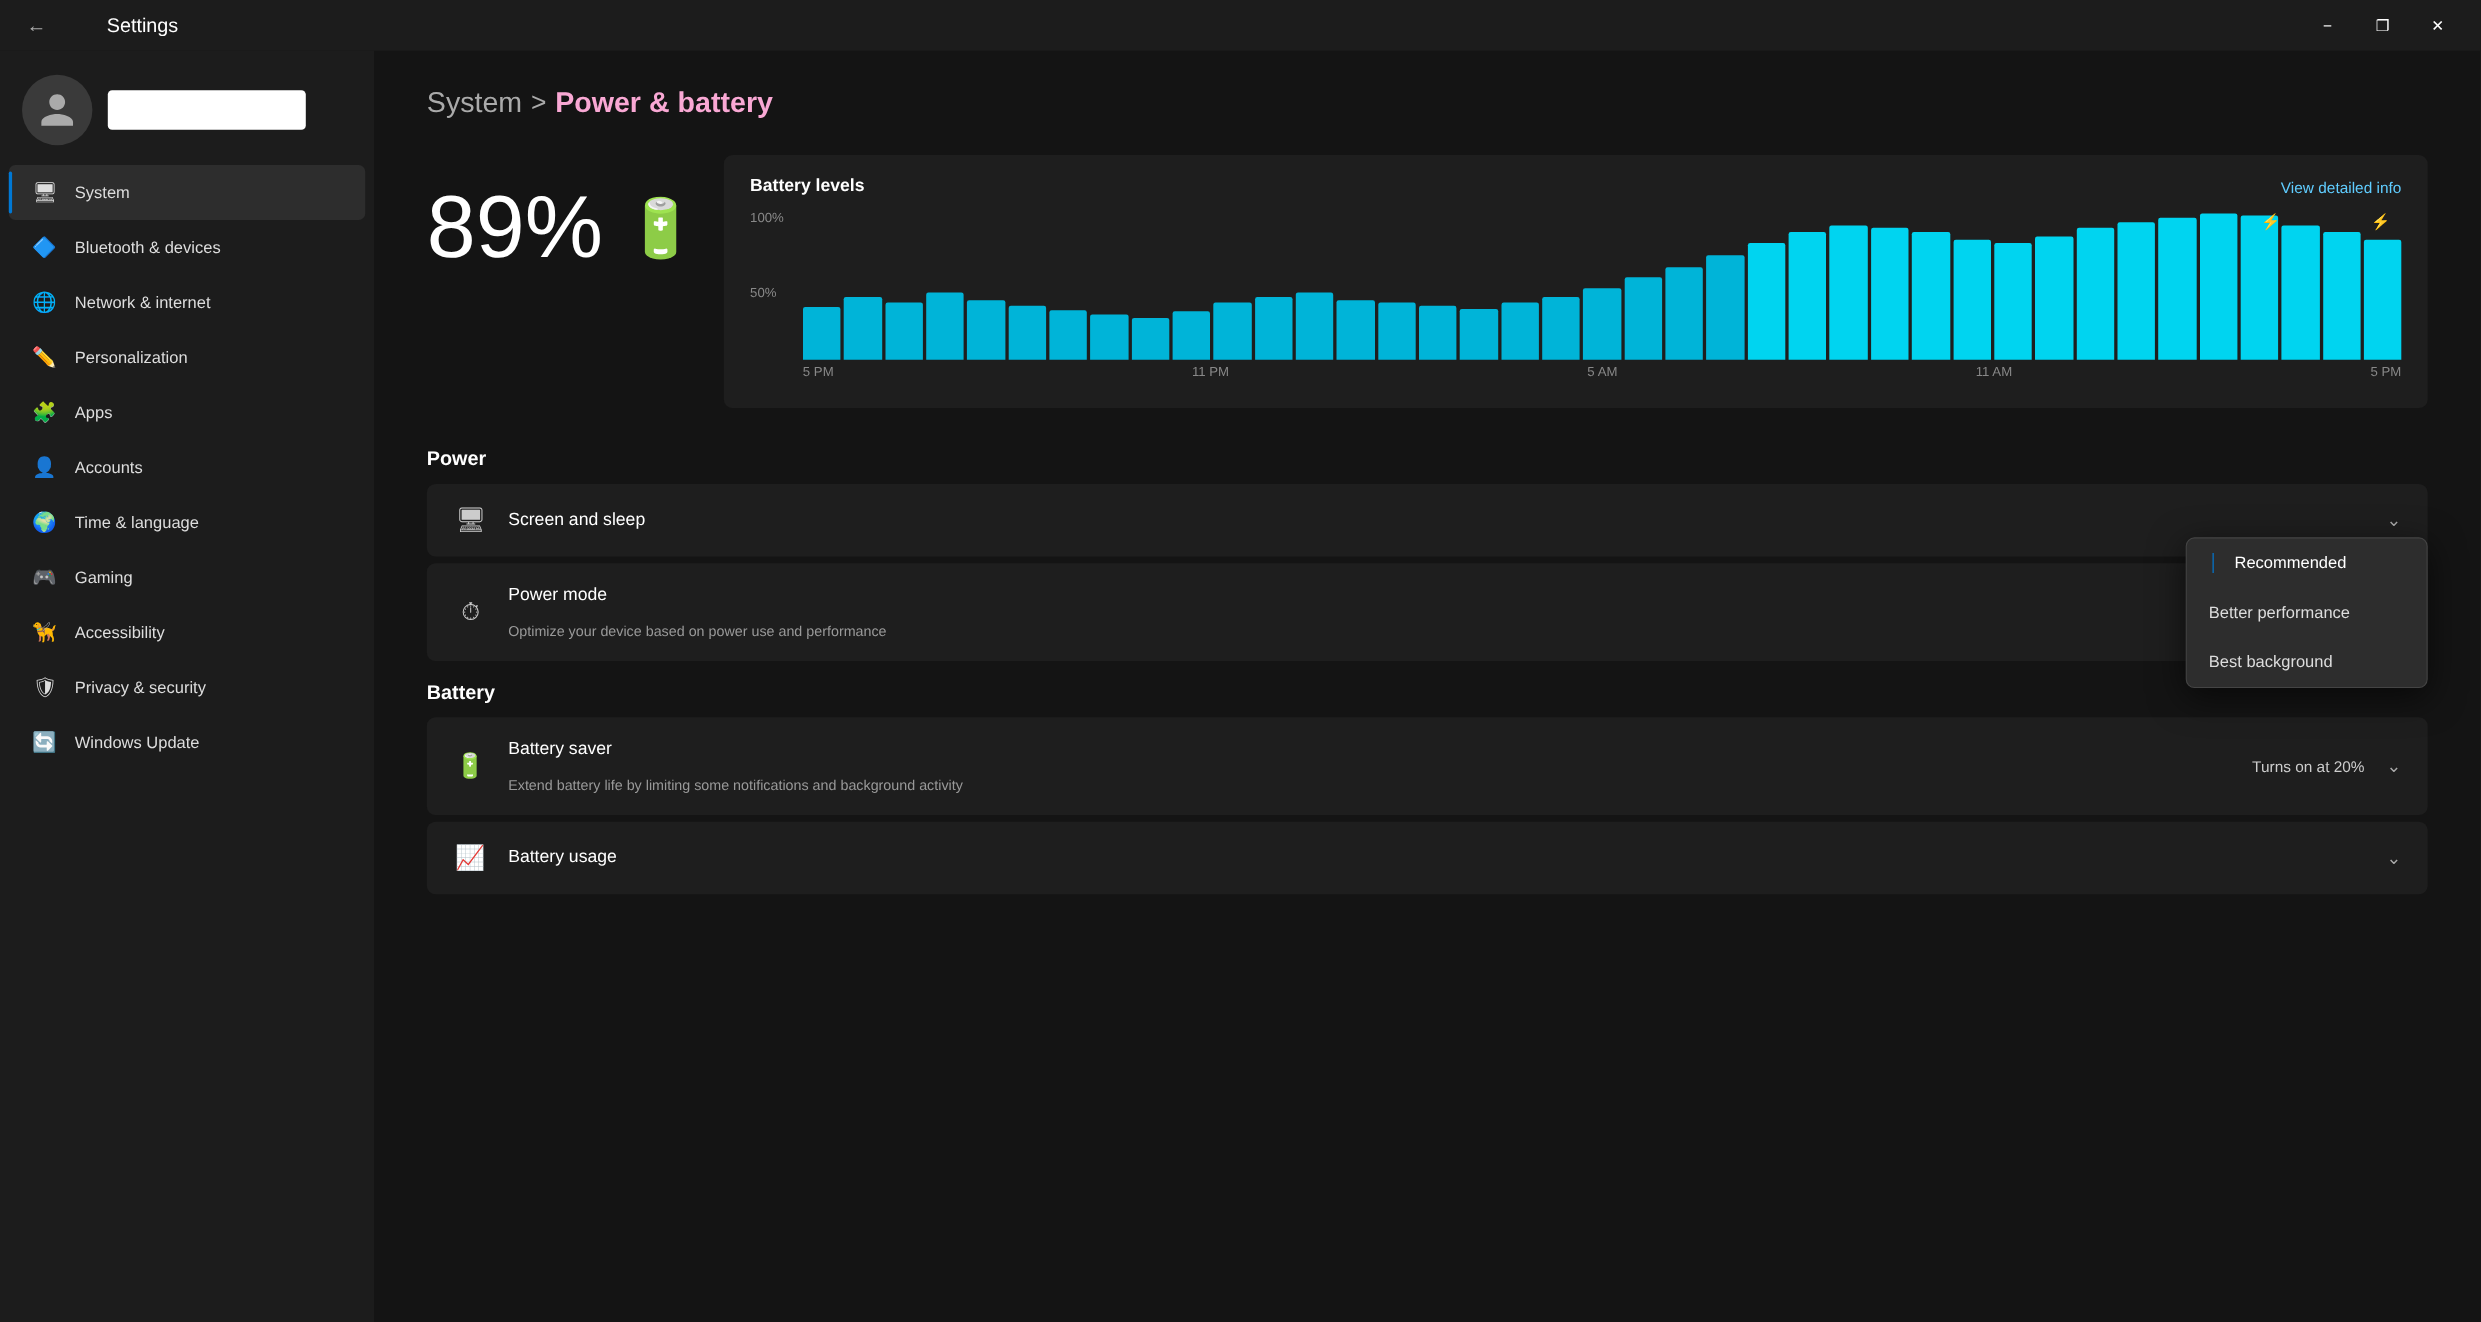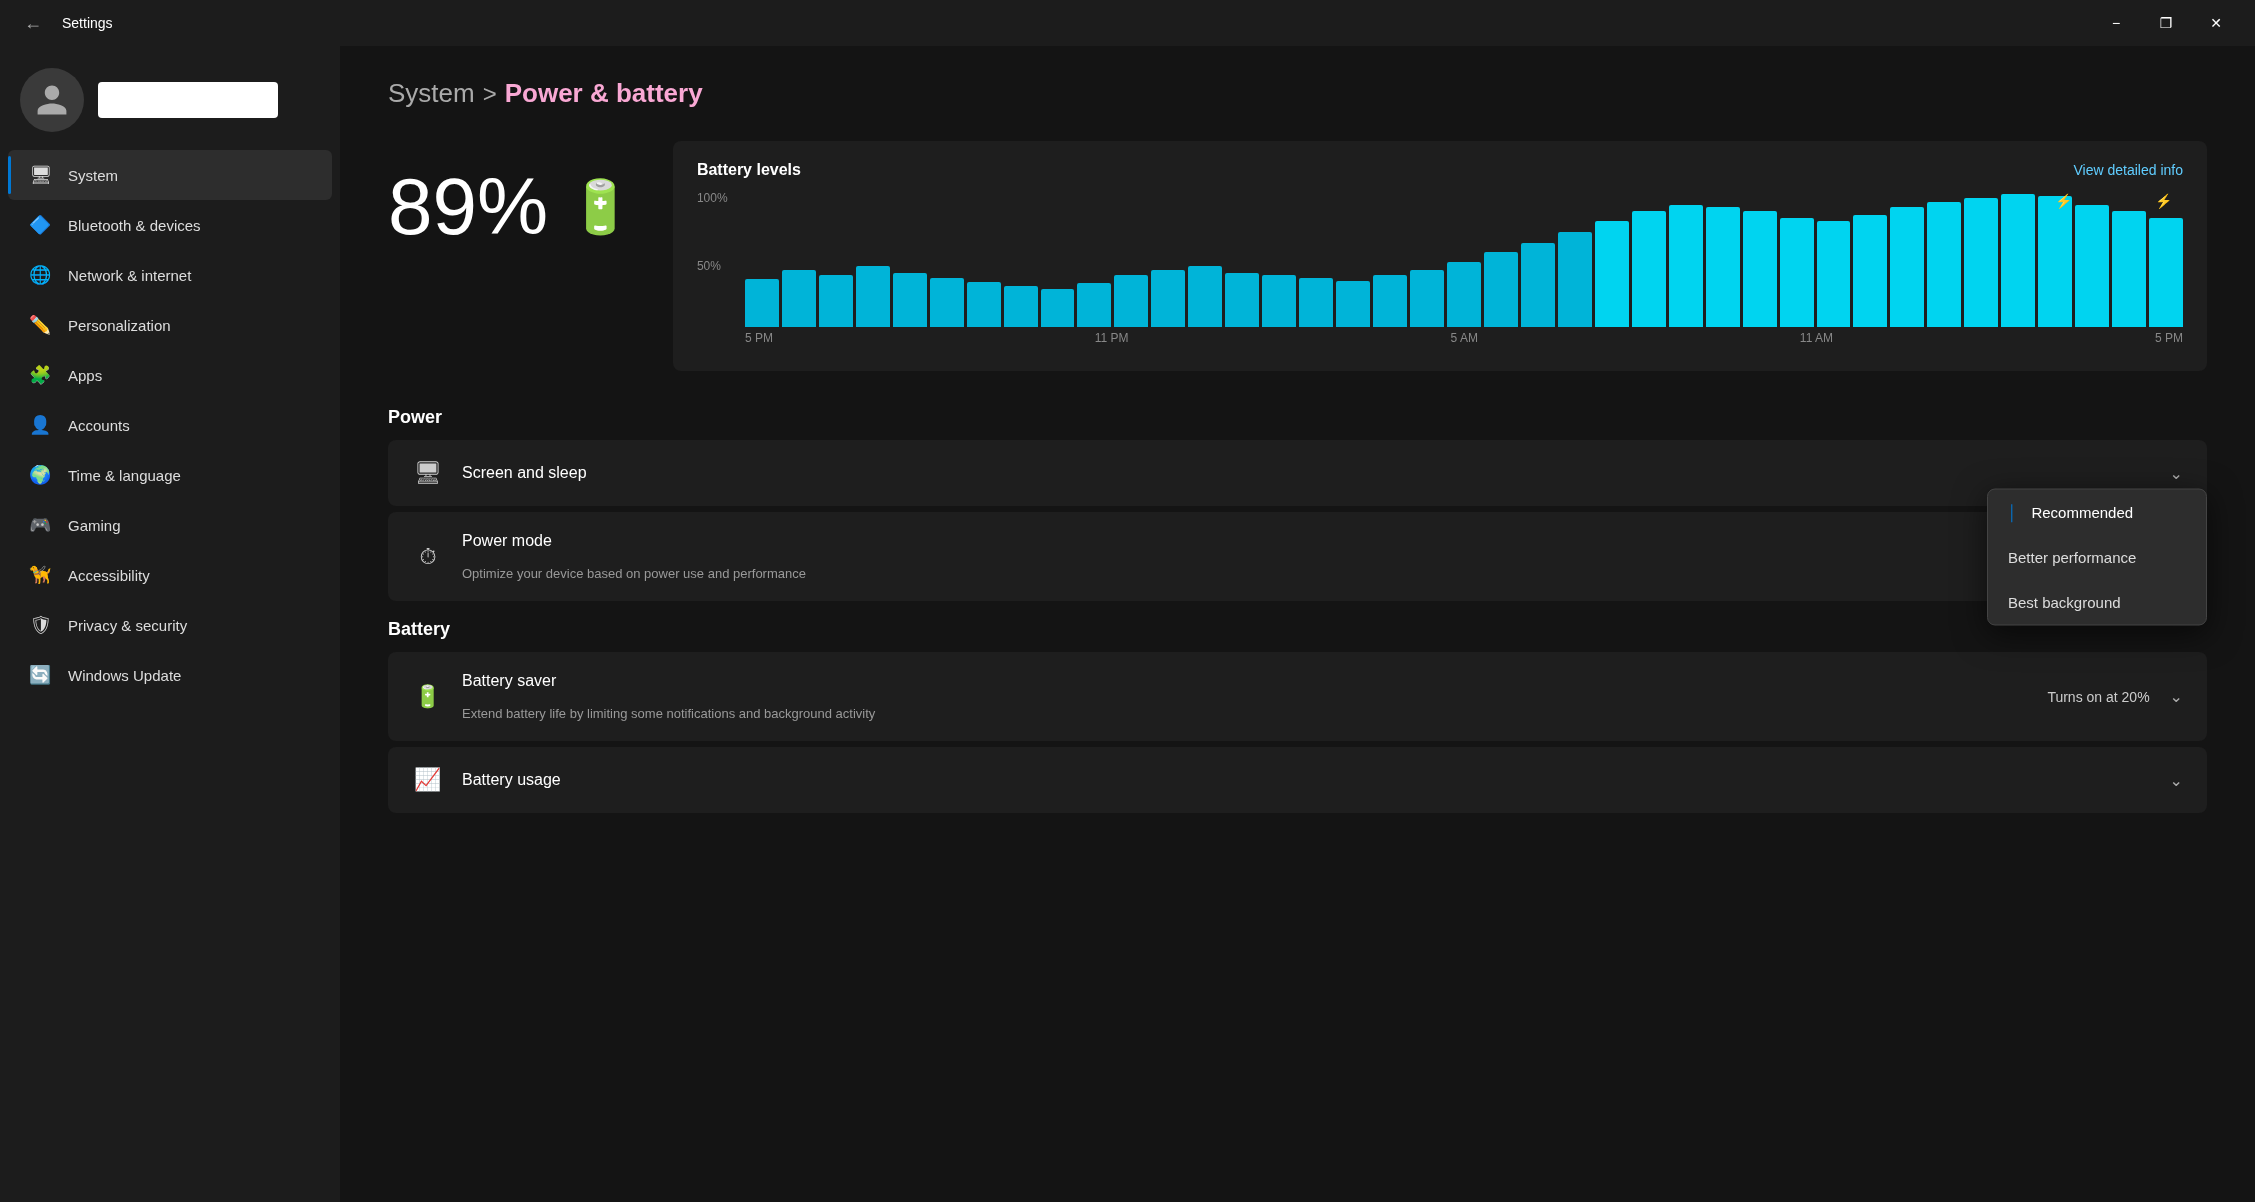--- a/index.html
+++ b/index.html
@@ -23,22 +23,23 @@
       padding: 8px 16px;
       height: 46px;
       flex-shrink: 0;
     }
     .titlebar-left {
       display: flex;
       align-items: center;
       gap: 12px;
     }
     .titlebar-title {
-      font-size: 14px;
+      font-size: 18px;
       color: #fff;
+      margin-left: 35px;
     }
     .titlebar-controls {
       display: flex;
       gap: 4px;
     }
     .titlebar-btn {
       width: 46px;
       height: 32px;
       background: transparent;
       border: none;
@@ -184,21 +185,21 @@
     }
     .breadcrumb-current {
       color: #f9a8d4;
       font-weight: 600;
     }
 
     
     .top-section {
       display: flex;
       align-items: flex-start;
-      gap: 40px;
+      gap: 25px;
       margin-bottom: 36px;
     }
     .battery-percent {
       font-size: 80px;
       font-weight: 300;
       display: flex;
       align-items: center;
       gap: 20px;
       flex-shrink: 0;
       margin-top: 20px;

